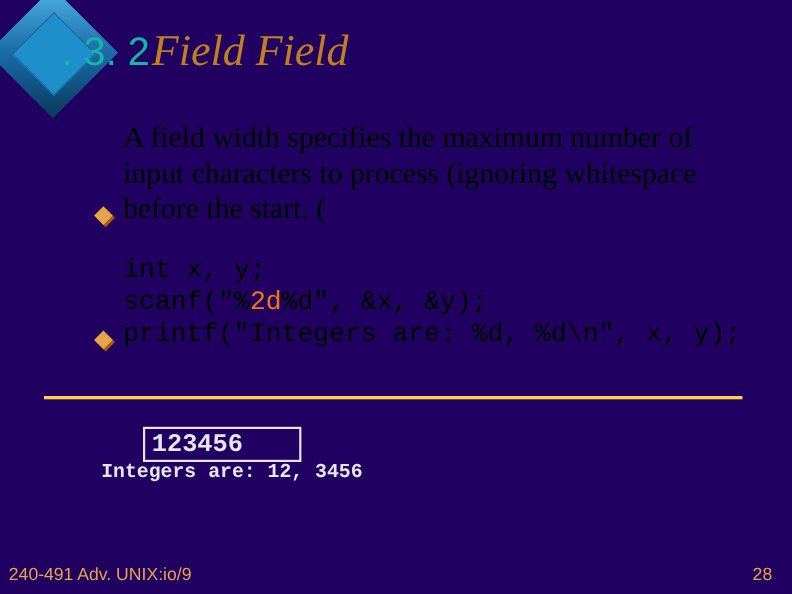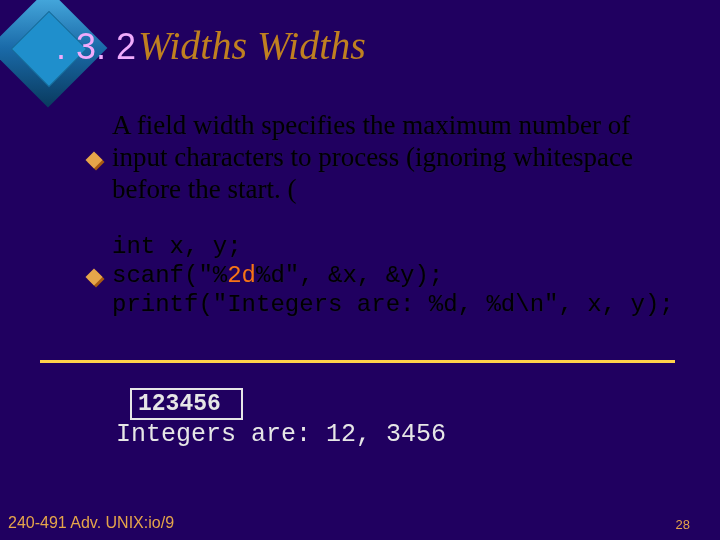--- a/index.html
+++ b/index.html
@@ -36,31 +36,31 @@
     left: 56px; top: 22px;
     color: #c08020;
     font-size: 40px;
     font-style: italic;
     font-weight: 400;
   }
   .title .num {
     font-style: normal;
     font-family: Arial, sans-serif;
     font-size: 36px;
-    color: #f0abfc;
+    color: #14b8a6;
     margin-right: 2px;
   }
   .content {
     position: absolute;
     left: 88px; top: 110px; right: 30px;
     color: #000;
   }
   .bullet-row {
     display: flex;
-    align-items: center;
+    align-items: flex-end;
     margin-bottom: 26px;
   }
   .bullet-icon {
     flex: 0 0 auto;
     width: 16px; height: 16px;
     margin-top: 8px;
     margin-right: 8px;
     position: relative;
   }
   .bullet-icon .d1 {
@@ -88,58 +88,59 @@
     text-shadow: 1px 1px 0 rgba(30,30,60,.35);
   }
   .code .hl { color: #f97316; }
   .hr {
     position:absolute; left:40px; right:45px; top:360px;
     border-top:3px solid #ffd24a;
   }
   .input-box {
     position:absolute;
     left:130px; top:388px;
-    width:113px;
+    width:144px;
     border:2px solid #e6e6e6;
     padding:1px 6px 1px 6px;
     color:#e6e6e6;
     font-family:"Courier New",monospace;
     font-size:23px;
     font-weight:bold;
     background:transparent;
   }
   .output {
     position:absolute;
-    left:116px; top:420px;
+    left:92px; top:420px;
     font-family:"Courier New",monospace;
-    font-size:25px;
+    font-size:18px;
     color:#e6e6e6;
     white-space:pre;
+    font-weight:bold;
   }
   .footer-left {
     position:absolute; left:8px; bottom:8px;
     color:#e6a54a; font-size:16px;
     font-family: Arial, sans-serif;
   }
   .footer-right {
-    position:absolute; right:30px; bottom:8px;
-    color:#e6a54a; font-size:13px;
+    position:absolute; right:18px; bottom:8px;
+    color:#e6a54a; font-size:16px;
     font-family: Arial, sans-serif;
   }
 </style>
 </head>
 <body>
 
 <div class="diamond-holder">
   <div class="diamond-outer"></div>
   <div class="diamond-inner"></div>
 </div>
 
 <div class="title">
-  <span class="num">. 3. 2</span><span>Widths Widths</span>
+  <span class="num">. 3. 2</span><span>Field Field</span>
 </div>
 
 <div class="content">
 
   <div class="bullet-row">
     <div class="bullet-icon">
         <div class="d1"></div>
         <div class="d2"></div>
       </div>
     <div class="para">A field width specifies the maximum number of input characters to process (ignoring whitespace before the start. (</div>

